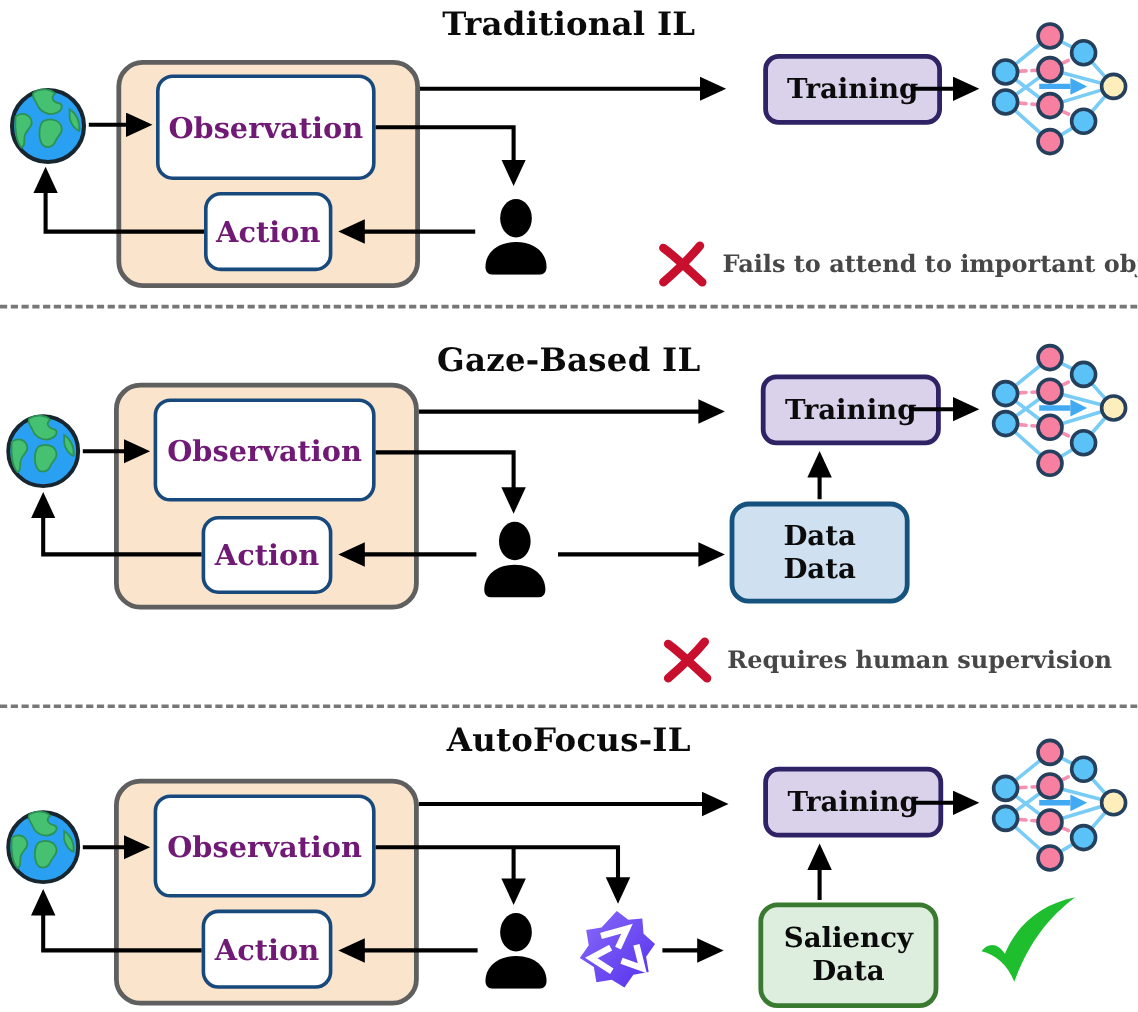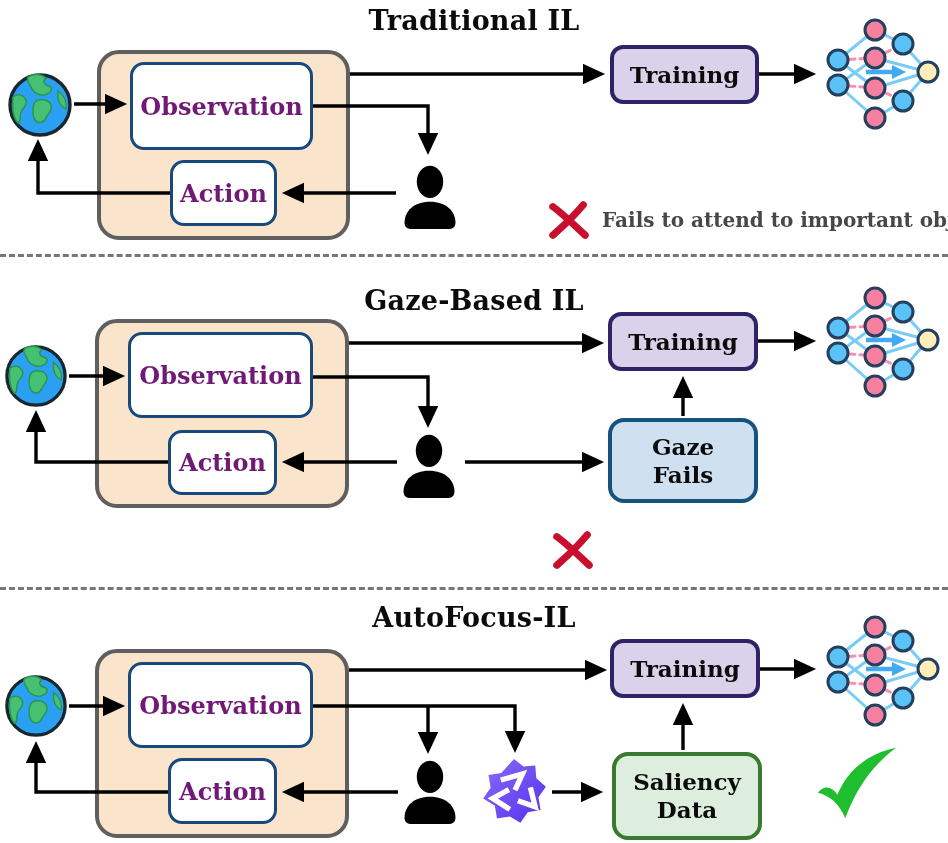--- a/index.html
+++ b/index.html
@@ -20,21 +20,21 @@
     border:4px solid var(--env-border);border-radius:22px;box-sizing:border-box;
   }
   .io-box{
     position:absolute;background:#fff;border:3px solid var(--io-border);
     border-radius:14px;box-sizing:border-box;display:flex;align-items:center;justify-content:center;
     font-weight:bold;font-size:24px;color:#701a75;
   }
   .training-box{
     position:absolute;background:var(--training-fill);border:4px solid var(--training-border);
     border-radius:13px;box-sizing:border-box;display:flex;align-items:center;justify-content:center;
-    font-weight:bold;font-size:23px;color:#0b0b0b;
+    font-weight:bold;font-size:23px;color:#0b0b0b;margin-left:26px;
   }
   .data-box{
     position:absolute;border-radius:16px;box-sizing:border-box;
     display:flex;align-items:center;justify-content:center;text-align:center;
     font-weight:bold;font-size:23px;color:#0b0b0b;line-height:1.2;padding:4px 10px;
   }
   .data-box.blue{background:var(--gaze-fill);border:4px solid var(--gaze-border);}
   .data-box.green{background:var(--saliency-fill);border:4px solid var(--saliency-border);}
   .icon{position:absolute;display:block;}
   .note{
@@ -145,21 +145,21 @@
     <div class="io-box" style="left:168px;top:430px;width:109px;height:65px">Action</div>
 
     <span class="icon" style="left:397px;top:432px">
       <svg width="64" height="66" viewBox="0 0 64 70">
         <ellipse cx="32" cy="20" rx="14" ry="17" fill="#000"></ellipse>
         <path d="M32,41 C15,41 5,51 5,63 C5,68 8,70 13,70 L51,70 C56,70 59,68 59,63 C59,51 49,41 32,41 Z" fill="#000"></path>
       </svg>
     </span>
 
     <div class="training-box" style="left:608px;top:312px;width:150px;height:59px">Training</div>
-    <div class="data-box blue" style="left:608px;top:418px;width:150px;height:85px">Gaze Fails</div>
+    <div class="data-box blue" style="left:608px;top:418px;width:150px;height:85px">Data Data</div>
 
     <span class="icon" style="left:822px;top:283px">
       <svg width="126" height="125" viewBox="0 0 126 125">
         <g stroke="var(--nn-edge-blue)" stroke-width="3" stroke-linecap="round">
           <line x1="16" y1="45" x2="53" y2="15"></line>
             <line x1="16" y1="45" x2="53" y2="73"></line>
           <line x1="16" y1="70" x2="53" y2="43"></line>
             <line x1="16" y1="70" x2="53" y2="103"></line>
           <line x1="53" y1="15" x2="81" y2="29"></line>
             <line x1="81" y1="29" x2="106" y2="57"></line>
@@ -190,20 +190,21 @@
       </svg>
     </span>
 
     <div class="note" style="left:552px;top:530px">
       <span>
         <svg width="42" height="40" viewBox="0 0 44 42">
           <path d="M5,7 C15,14 29,28 39,37" stroke="var(--cross-red)" stroke-width="7.5" fill="none" stroke-linecap="round"></path>
           <path d="M37,5 C28,16 13,30 5,37" stroke="var(--cross-red)" stroke-width="7.5" fill="none" stroke-linecap="round"></path>
         </svg>
       </span>
+      <span class="note-text">Requires human supervision</span>
     </div>
   </div>
 
   <div class="divider" style="top:587px"></div>
 
   <div class="layer">
     <div class="panel-title" style="top:602px">AutoFocus-IL</div>
 
     <span class="icon" style="left:3px;top:673px">
       <svg width="66" height="66" viewBox="0 0 68 68">
@@ -237,21 +238,21 @@
         <path d="M32,1 L41,8 L52,7 L53,19 L62,27 L55,37 L57,49 L45,51 L38,61 L28,55 L16,57 L14,45 L3,38 L10,28 L8,16 L20,14 Z" fill="url(#qg)"></path>
         <g stroke="#fff" stroke-width="5" fill="none" stroke-linecap="square" stroke-linejoin="miter">
           <path d="M22,20 L40,15 L34,28"></path>
           <path d="M48,30 L52,46 L38,41"></path>
           <path d="M26,47 L12,38 L25,31"></path>
         </g>
       </svg>
     </span>
 
     <div class="training-box" style="left:610px;top:639px;width:150px;height:59px">Training</div>
-    <div class="data-box green" style="left:612px;top:752px;width:150px;height:88px">Saliency Data</div>
+    <div class="data-box green" style="left:632px;top:752px;width:150px;height:88px">Saliency Data</div>
 
     <span class="icon" style="left:822px;top:612px">
       <svg width="126" height="125" viewBox="0 0 126 125">
         <g stroke="var(--nn-edge-blue)" stroke-width="3" stroke-linecap="round">
           <line x1="16" y1="45" x2="53" y2="15"></line>
             <line x1="16" y1="45" x2="53" y2="73"></line>
           <line x1="16" y1="70" x2="53" y2="43"></line>
             <line x1="16" y1="70" x2="53" y2="103"></line>
           <line x1="53" y1="15" x2="81" y2="29"></line>
             <line x1="81" y1="29" x2="106" y2="57"></line>

